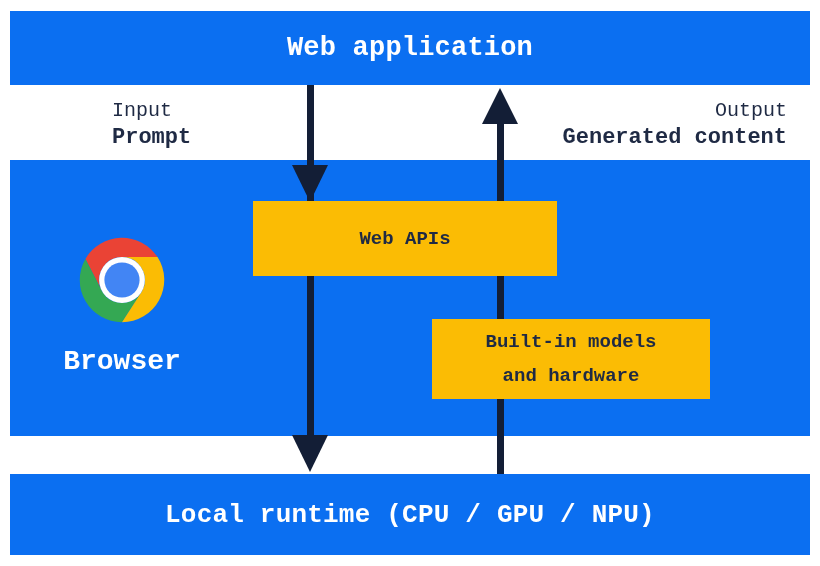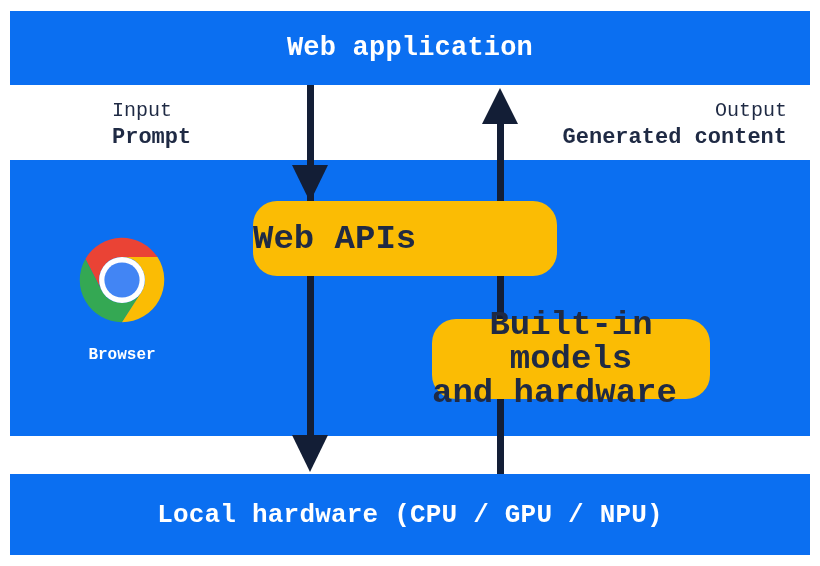--- a/index.html
+++ b/index.html
@@ -45,37 +45,36 @@
   #down-head-2{left:292px;top:435px;}
   .tri-up{
     border-left:18px solid transparent;
     border-right:18px solid transparent;
     border-bottom:36px solid var(--navy,#131e36);
   }
   #up-head{left:482px;top:88px;}
   
   .ybox{
     background:var(--yellow,#fbbc04);
-    display:flex;flex-direction:column;align-items:flex-start;justify-content:center;
-    color:var(--text-dark,#1f2a44);font-weight:700;font-size:34px;line-height:34px;
+    display:flex;flex-direction:column;align-items:center;justify-content:center;
+    color:var(--text-dark,#1f2a44);font-weight:700;font-size:19px;line-height:34px;
     text-align:center;
-    border-radius:24px;
   }
   #web-apis-box{left:253px;top:201px;width:304px;height:75px;}
   #builtin-box{left:432px;top:319px;width:278px;height:80px;}
   
   #chrome-logo{left:78px;top:236px;width:88px;height:88px;}
   .lg-red{fill:var(--logo-red,#ea4335);}
   .lg-green{fill:var(--logo-green,#34a853);}
   .lg-yellow{fill:var(--logo-yellow,#fbbc04);}
   .lg-white{fill:#ffffff;}
   .lg-blue{fill:var(--logo-blue,#4285f4);}
   #browser-label{
     left:42px;top:346px;width:160px;text-align:center;
-    color:#ffffff;font-weight:700;font-size:16px;
+    color:#ffffff;font-weight:700;font-size:28px;
   }
 </style>
 </head>
 <body>
 
 <div id="canvas">
 
   <div id="top-bar" class="abs bar">
     <span class="bar-label">Web application</span>
   </div>
@@ -108,16 +107,16 @@
   <svg id="chrome-logo" class="abs" viewBox="0 0 100 100" aria-hidden="true">
     <path class="lg-red" d="M90.35 24 A48 48 0 0 0 8.43 26 L27.48 63 A26 26 0 0 1 50 24 Z"></path>
     <path class="lg-green" d="M8.43 26 A48 48 0 0 0 50 98 L72.52 63 A26 26 0 0 1 27.48 63 Z"></path>
     <path class="lg-yellow" d="M50 98 A48 48 0 0 0 90.35 24 L50 24 A26 26 0 0 1 72.52 63 Z"></path>
     <circle class="lg-white" cx="50" cy="50" r="26"></circle>
     <circle class="lg-blue" cx="50" cy="50" r="20"></circle>
   </svg>
   <div id="browser-label" class="abs">Browser</div>
 
   <div id="bottom-bar" class="abs bar">
-    <span class="bar-label">Local hardware (CPU / GPU / NPU)</span>
+    <span class="bar-label">Local runtime (CPU / GPU / NPU)</span>
   </div>
 
 </div>
 
 </body></html>

